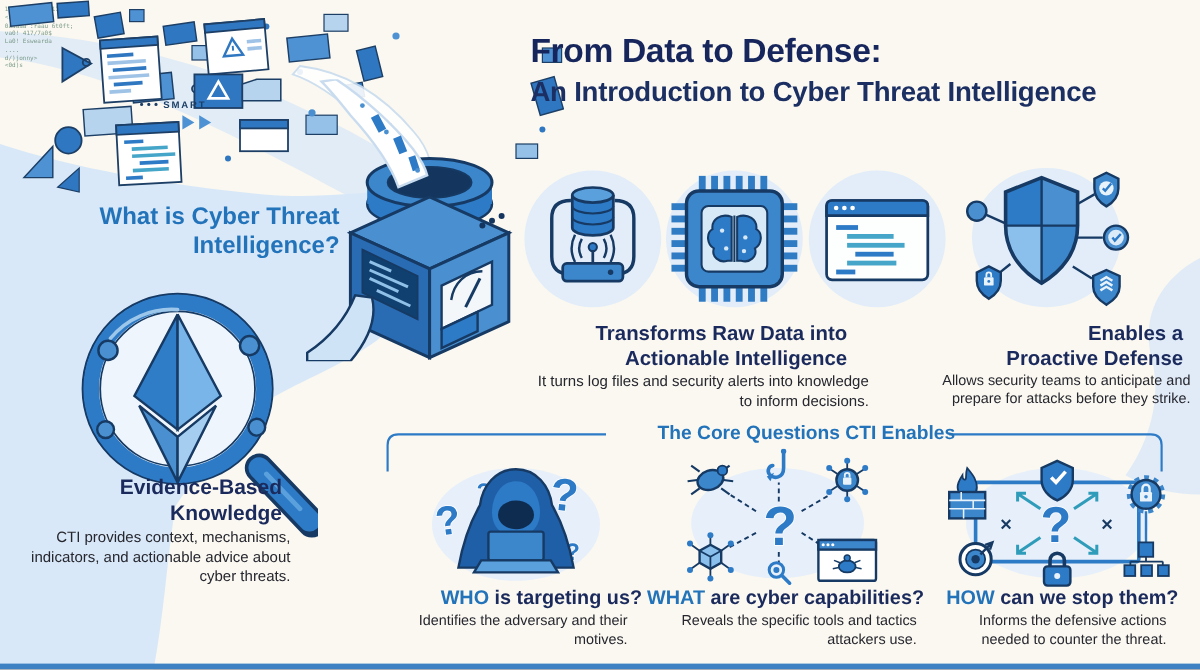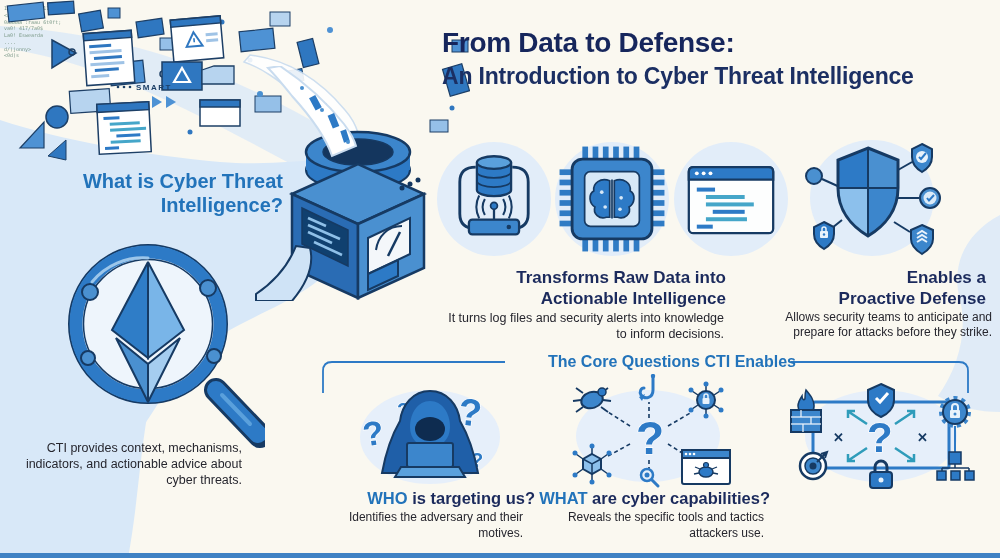--- a/index.html
+++ b/index.html
@@ -186,20 +186,22 @@
       <polygon points="86,106 118,170 118,132" fill="#4a90d0" stroke="#163a63" stroke-width="2"></polygon>
       <polygon points="150,106 118,170 118,132" fill="#a5cdf0" stroke="#163a63" stroke-width="2"></polygon>
       <circle cx="60" cy="60" r="8" fill="#4a90d0" stroke="#163a63" stroke-width="2"></circle>
       <circle cx="58" cy="126" r="7" fill="#4a90d0" stroke="#163a63" stroke-width="2"></circle>
       <circle cx="178" cy="56" r="8" fill="#4a90d0" stroke="#163a63" stroke-width="2"></circle>
       <circle cx="184" cy="124" r="7" fill="#4a90d0" stroke="#163a63" stroke-width="2"></circle>
     </g>
   </svg>
 
   <div class="abs ctr blue-q" style="left:33px;top:170px;width:250px">What is Cyber Threat Intelligence?</div>
+  <div class="abs ctr navy-h" style="left:30px;top:396px;width:205px;font-size:17.5px">Evidence-Based
+Knowledge</div>
   <div class="abs ctr body-t" style="left:22px;top:440px;width:220px">CTI provides context, mechanisms, indicators, and actionable advice about cyber threats.</div>
 
   <div class="abs" style="left:442px;top:28px;width:550px">
     <div class="title1">From Data to Defense:</div>
     <div class="title2">An Introduction to Cyber Threat Intelligence</div>
   </div>
 
   <div class="abs" style="left:437px;top:142px;width:114px;height:114px;border-radius:50%;background:#e2edf9">
     <svg width="114" height="114" viewBox="0 0 100 100">
       <path d="M34,22 Q20,22 20,35 V63 Q20,76 34,76" fill="none" stroke="#163a63" stroke-width="2.5"></path>
@@ -305,21 +307,21 @@
       <path d="M-5,-4 L0,-7 L5,-4 M-5,0 L0,-3 L5,0 M-5,4 L0,1 L5,4" fill="none" stroke="#e8f2fb" stroke-width="2"></path>
     </g>
     <g transform="translate(26,98)">
       <path d="M0,-12 L10,-7 V0 C10,7 5,12 0,15 C-5,12 -10,7 -10,0 V-7 Z" fill="#2d7ac6" stroke="#163a63" stroke-width="2"></path>
       <path d="M-2,-3 V-5 A2,2 0 0 1 2,-5 V-3" fill="none" stroke="#e8f2fb" stroke-width="1.5"></path>
       <rect x="-4" y="-3" width="8" height="7" rx="1" fill="#e8f2fb"></rect>
       <circle cx="0" cy="0.5" r="1.2" fill="#2d7ac6"></circle>
     </g>
   </svg>
 
-  <div class="abs ctr navy-h" style="left:436px;top:268px;width:290px">Transforms Raw Data into
+  <div class="abs ctr navy-h" style="left:416px;top:268px;width:290px">Transforms Raw Data into
 Actionable Intelligence</div>
   <div class="abs ctr body-t" style="left:442px;top:310px;width:282px">It turns log files and security alerts into knowledge to inform decisions.</div>
   <div class="abs ctr navy-h" style="left:758px;top:268px;width:228px">Enables a
 Proactive Defense</div>
   <div class="abs ctr body-t" style="left:752px;top:310px;width:240px;font-size:12px">Allows security teams to anticipate and prepare for attacks before they strike.</div>
 
   <svg class="abs" style="left:0;top:0;pointer-events:none" width="1000" height="558" viewBox="0 0 1000 558">
     <path d="M505,362 H332 Q323,362 323,371 V393" fill="none" stroke="#2d7ac6" stroke-width="1.8"></path>
     <path d="M791,362 H959 Q968,362 968,371 V393" fill="none" stroke="#2d7ac6" stroke-width="1.8"></path>
   </svg>
@@ -484,14 +486,18 @@
   </svg>
 
   <div class="abs ctr" style="left:330px;top:489px;width:205px">
     <div class="q-head"><span class="kw">WHO</span><span> is targeting us?</span></div>
     <div class="q-body" style="margin:3px 12px 0">Identifies the adversary and their motives.</div>
   </div>
   <div class="abs ctr" style="left:535px;top:489px;width:235px">
     <div class="q-head"><span class="kw">WHAT</span><span> are cyber capabilities?</span></div>
     <div class="q-body" style="margin:3px 6px 0">Reveals the specific tools and tactics attackers use.</div>
   </div>
+  <div class="abs ctr" style="left:772px;top:489px;width:210px">
+    <div class="q-head"><span class="kw">HOW</span><span> can we stop them?</span></div>
+    <div class="q-body" style="margin:3px 10px 0">Informs the defensive actions needed to counter the threat.</div>
+  </div>
 
 </div>
 
 </body></html>

